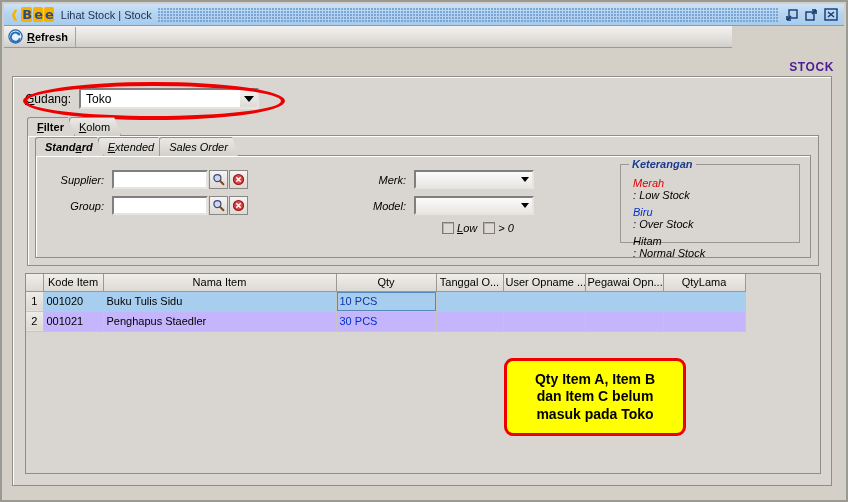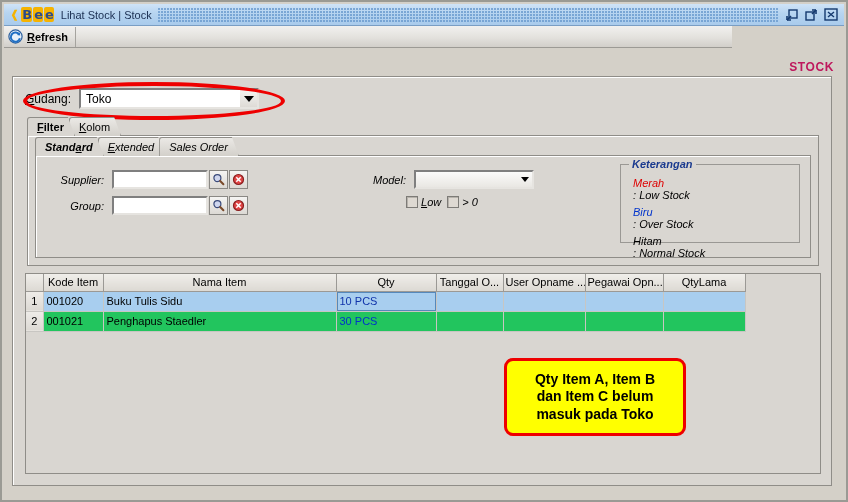--- a/index.html
+++ b/index.html
@@ -77,21 +77,21 @@
   .refresh-ico { width: 15px; height: 15px; }
 
   
   .page {
     position: absolute; left: 2px; top: 46px;
     width: 840px; height: 450px;
     background: #d4d0c8;
   }
   .stock-label {
     position: absolute; right: 10px; top: 12px;
-    font-size: 12px; font-weight: bold; color: #be185d;
+    font-size: 12px; font-weight: bold; color: #4c1d95;
     letter-spacing: .6px;
   }
 
   
   .outer-panel {
     position: absolute; left: 8px; top: 28px;
     width: 820px; height: 410px;
     background: #d9d6d1;
     border: 1px solid #8f8d88;
     box-shadow: inset 1px 1px 0 #ffffff;
@@ -207,21 +207,21 @@
     border-color: #7f7f7f #e6e4e0 #e6e4e0 #7f7f7f;
     display: flex; align-items: center;
   }
   .combo-sm .val { flex:1; font-size:11px; padding-left:4px; }
   .combo-sm .arrow-box { width:15px; height:100%; display:flex; align-items:center; justify-content:center; }
   .combo-sm .arrow-box::after {
     content:""; width:0;height:0;
     border-left:4px solid transparent; border-right:4px solid transparent;
     border-top:5px solid #000;
   }
-  .check-row { display: flex; align-items: center; gap: 6px; margin-left: 40px; margin-top: 2px; }
+  .check-row { display: flex; align-items: center; gap: 6px; margin-left: 76px; margin-top: 2px; }
   .chk-item { display:flex; align-items:center; gap:3px; font-size:11px; }
   .chk {
     width: 12px; height: 12px;
     background: #ded9d2;
     border: 1px solid #7d7b77;
     box-shadow: inset 1px 1px 0 #b6b2ab;
   }
   .chk-item u { text-decoration: underline; }
 
   
@@ -266,21 +266,21 @@
     color: #000;
     padding: 0 2px;
     overflow: hidden; white-space: nowrap;
   }
   table.grid td {
     height: 20px;
     border-right: 1px solid #c8c6c2;
     border-bottom: 1px solid #c8c6c2;
     padding: 0 3px;
     white-space: nowrap; overflow: hidden;
-    background: #22c55e;
+    background: #c4b5fd;
   }
   table.grid tr.sel td { background: #a8ceef; }
   td.rownum {
     background: linear-gradient(to bottom,#eeecE8,#dcd9d3) !important;
     text-align: center;
     border-right: 1px solid #9b9995;
     color: #000;
   }
   td.qty { color: #0033cc; }
   tr.sel td.qty { color: #1133aa; box-shadow: inset 0 0 0 1px #5588bb; }
@@ -431,20 +431,27 @@
                       <svg width="13" height="13" viewBox="0 0 13 13">
                         <circle cx="6.5" cy="6.5" r="5" fill="#e04545" stroke="#8a1f1f" stroke-width="1.2"></circle>
                         <path d="M4.3 4.3 L8.7 8.7 M8.7 4.3 L4.3 8.7" stroke="#ffffff" stroke-width="1.5"></path>
                       </svg>
                     </span>
                   </div>
                 </div>
               </div>
 
               <div class="form-mid">
+                <div class="mid-row">
+                  <div class="mid-label">Merk:</div>
+                  <div class="combo-sm">
+                    <div class="val"></div>
+                    <div class="arrow-box"></div>
+                  </div>
+                </div>
                 <div class="mid-row">
                   <div class="mid-label">Model:</div>
                   <div class="combo-sm">
                     <div class="val"></div>
                     <div class="arrow-box"></div>
                   </div>
                 </div>
                 <div class="check-row">
                   <div class="chk-item">
                     <span class="chk"></span>

